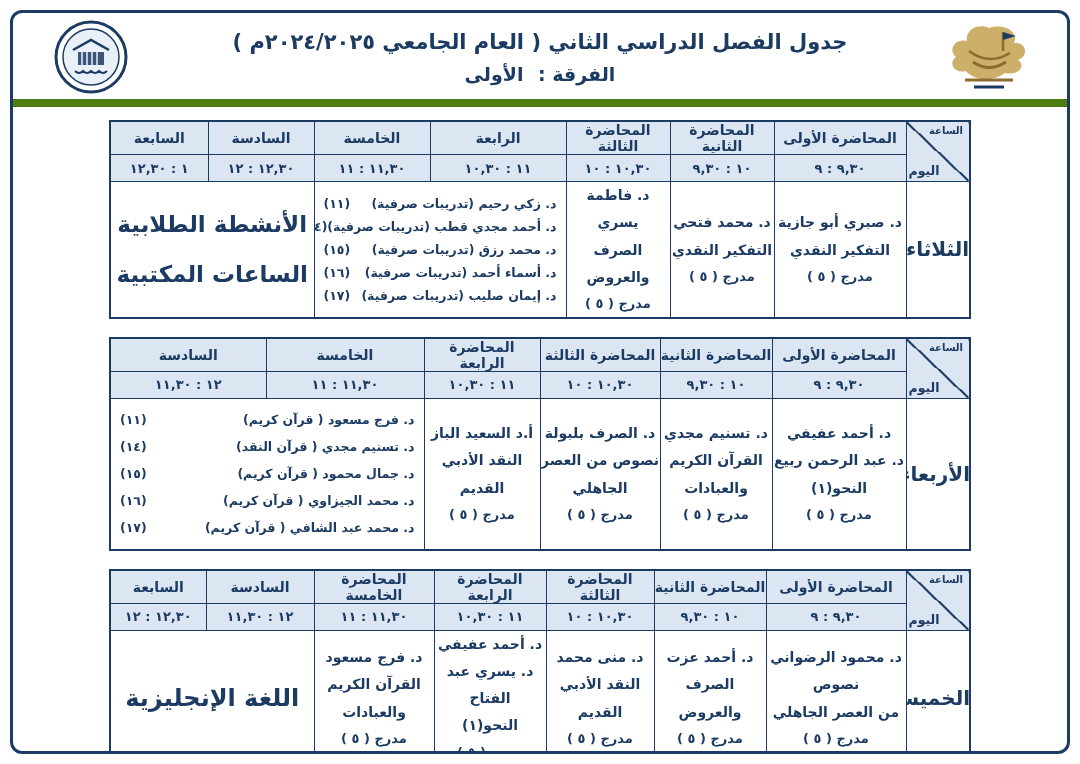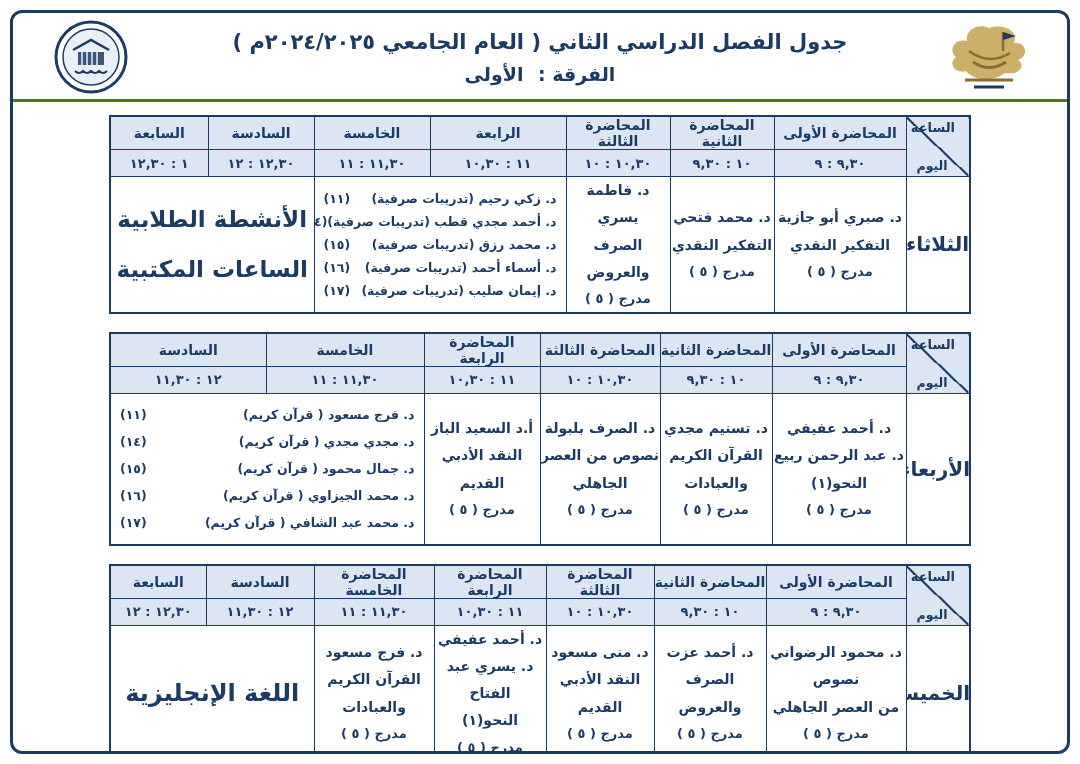--- a/index.html
+++ b/index.html
@@ -8,21 +8,21 @@
     font-family:"DejaVu Sans", sans-serif;color:#1c3b63;
   }
   .frame{
     position:absolute;left:10px;top:10px;right:10px;bottom:10px;
     border:3px solid #1c3b63;border-radius:12px;background:#fff;
     font-weight:bold;overflow:hidden;
   }
   
   .header{
     display:flex;align-items:center;justify-content:space-between;
-    padding:6px 30px 4px;border-bottom:3px solid #4d7c0f;height:76px;
+    padding:6px 30px 4px;border-bottom:8px solid #4d7c0f;height:76px;
   }
   .logo{width:96px;display:flex;align-items:center;justify-content:center;}
   .titles{flex:1;text-align:center;}
   .main-title{font-size:21px;letter-spacing:.2px;}
   .sub-title{font-size:19px;margin-top:9px;}
   .sub-title span{margin:0 4px;}
   
   .tables{padding-top:13px;}
   table.sched{
     border-collapse:collapse;table-layout:fixed;width:860px;
@@ -48,22 +48,22 @@
   .grow .gname{white-space:nowrap;}
   td.activity{font-size:23px;line-height:2.2;}
   td.english{font-size:24px;}
   
   td.corner{
     position:relative;background-color:#dce6f2;
     background-image:linear-gradient(to bottom left,
       transparent calc(50% - 1px), #1c3b63 calc(50% - 1px),
       #1c3b63 calc(50% + 1px), transparent calc(50% + 1px));
   }
-  .c-hour{position:absolute;top:3px;right:14px;font-size:13px;}
-  .c-day{position:absolute;bottom:3px;left:10px;font-size:12.5px;}
+  .c-hour{position:absolute;top:3px;right:6px;font-size:10px;}
+  .c-day{position:absolute;bottom:3px;left:2px;font-size:12.5px;}
   
   .t1 col:nth-child(1){width:64px}.t1 col:nth-child(2){width:132px}
   .t1 col:nth-child(3){width:104px}.t1 col:nth-child(4){width:104px}
   .t1 col:nth-child(5){width:136px}.t1 col:nth-child(6){width:116px}
   .t1 col:nth-child(7){width:106px}.t1 col:nth-child(8){width:98px}
   .t2 col:nth-child(1){width:64px}.t2 col:nth-child(2){width:134px}
   .t2 col:nth-child(3){width:112px}.t2 col:nth-child(4){width:120px}
   .t2 col:nth-child(5){width:116px}.t2 col:nth-child(6){width:158px}
   .t2 col:nth-child(7){width:156px}
   .t3 col:nth-child(1){width:64px}.t3 col:nth-child(2){width:140px}
@@ -248,21 +248,21 @@
           <div>النقد الأدبي القديم</div>
           <div class="room">مدرج ( ٥ )</div>
         </td>
         <td class="group" colspan="2">
           <div class="group-inner">
             <div class="grow">
                   <span class="gname">د. فرج مسعود ( قرآن كريم)</span>
                   <span class="gnum">(١١)</span>
                 </div>
             <div class="grow">
-                  <span class="gname">د. مجدي مجدي ( قرآن كريم)</span>
+                  <span class="gname">د. تسنيم مجدي ( قرآن النقد)</span>
                   <span class="gnum">(١٤)</span>
                 </div>
             <div class="grow">
                   <span class="gname">د. جمال محمود ( قرآن كريم)</span>
                   <span class="gnum">(١٥)</span>
                 </div>
             <div class="grow">
                   <span class="gname">د. محمد الجيزاوي ( قرآن كريم)</span>
                   <span class="gnum">(١٦)</span>
                 </div>
@@ -317,21 +317,21 @@
           <div>نصوص</div>
           <div>من العصر الجاهلي</div>
           <div class="room">مدرج ( ٥ )</div>
         </td>
         <td class="lect">
           <div>د. أحمد عزت</div>
           <div>الصرف والعروض</div>
           <div class="room">مدرج ( ٥ )</div>
         </td>
         <td class="lect">
-          <div>د. منى مسعود</div>
+          <div>د. منى محمد</div>
           <div>النقد الأدبي القديم</div>
           <div class="room">مدرج ( ٥ )</div>
         </td>
         <td class="lect">
           <div>د. أحمد عفيفي</div>
           <div>د. يسري عبد الفتاح</div>
           <div>النحو(١)</div>
           <div class="room">مدرج ( ٥ )</div>
         </td>
         <td class="lect">

